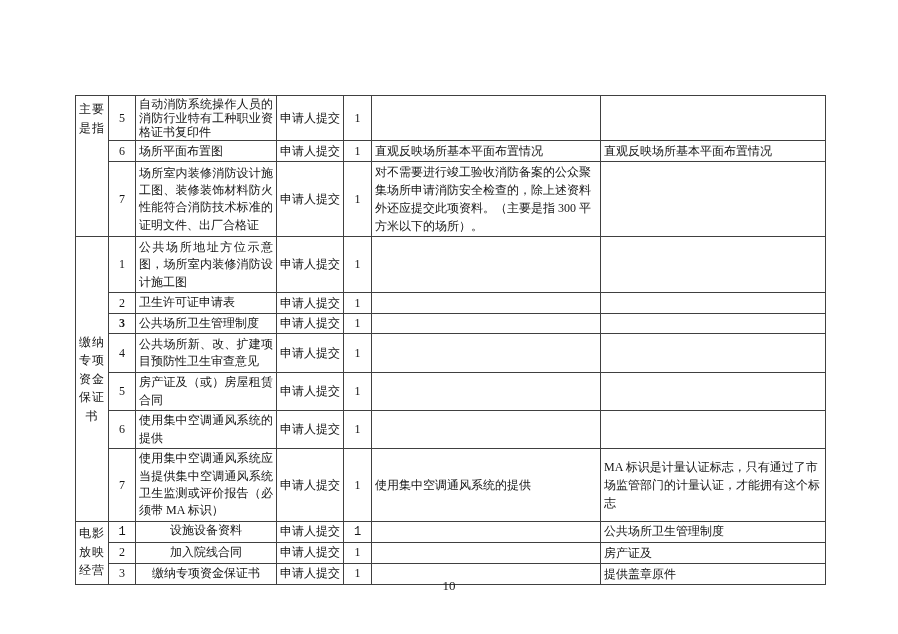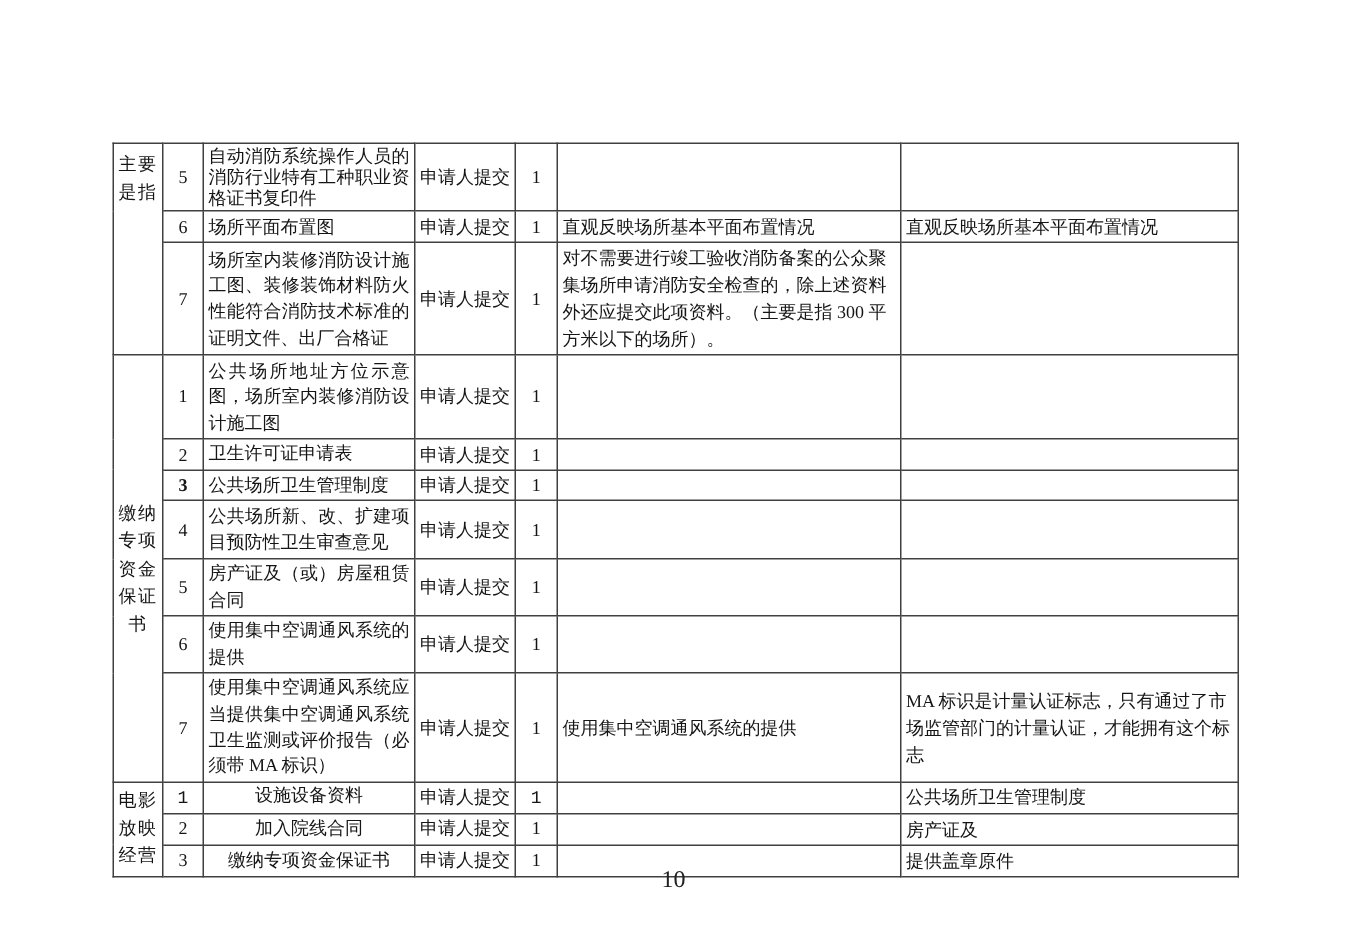--- a/index.html
+++ b/index.html
@@ -76,21 +76,21 @@
     text-align: left;
     padding: 2px 6px;
     line-height: 1.5;
   }
   .page-number {
     position: absolute;
     left: 0;
     right: 0;
     top: 578px;
     text-align: center;
-    font-size: 16px;
+    font-size: 13px;
     font-family: "Liberation Serif", serif;
     color: #222222;
   }
 </style>
 </head>
 <body>
 
 <div class="page">
 
   <table class="req">

